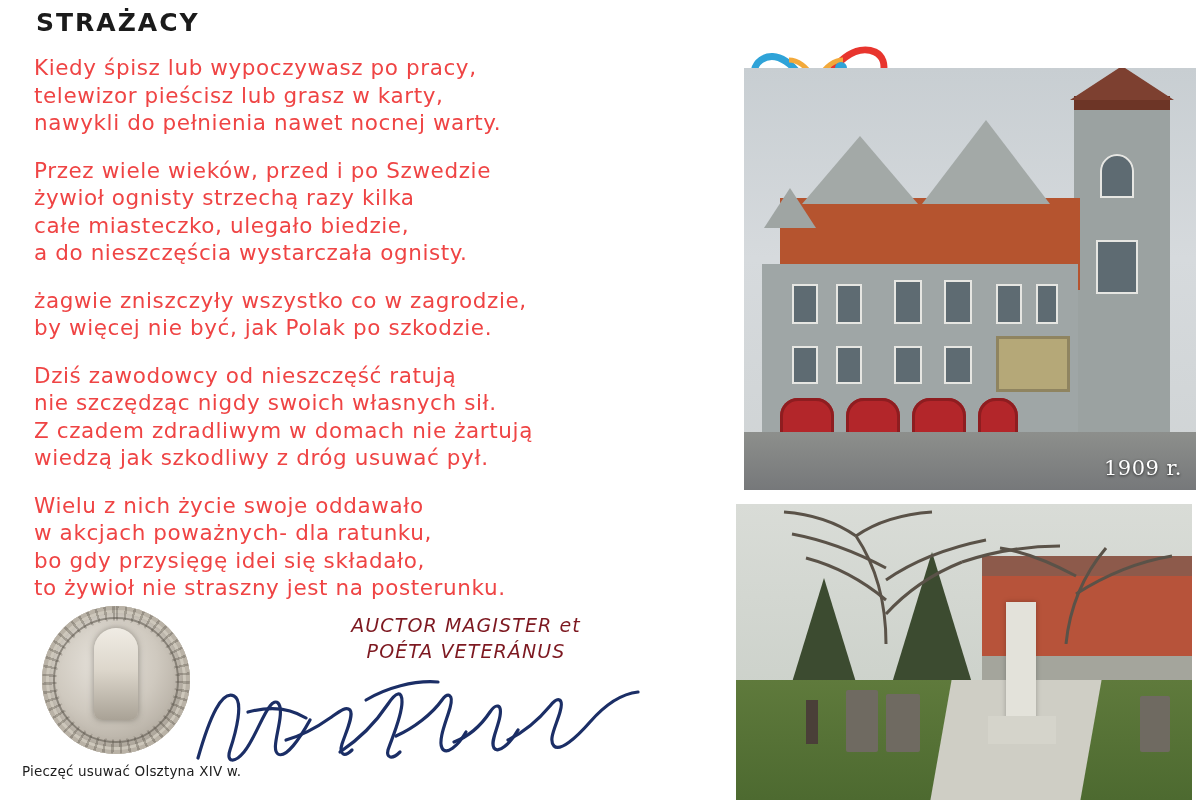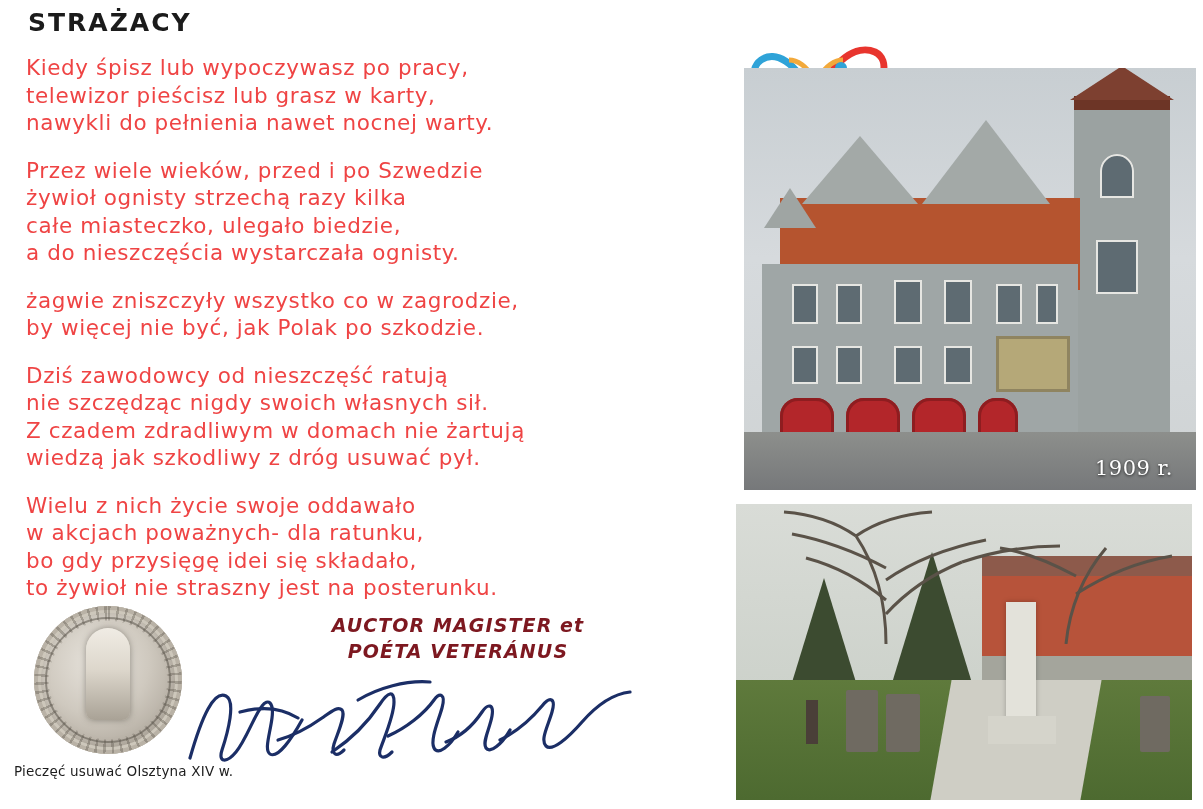--- a/index.html
+++ b/index.html
@@ -12,21 +12,21 @@
     height: 809px;
     position: relative;
     overflow: hidden;
     font-family: "DejaVu Sans", sans-serif;
     color: #1a1a1a;
   }
 
   
   #left-column {
     position: absolute;
-    left: 0; top: 0;
+    left: 8px; top: 0;
     width: 730px;
     height: 809px;
   }
 
   #poem-title {
     position: absolute;
     left: 28px;
     top: 8px;
     font-family: "DejaVu Sans", sans-serif;
     font-weight: bold;
@@ -56,21 +56,21 @@
 
   
   #auctor-block {
     position: absolute;
     left: 278px;
     top: 612px;
     width: 360px;
     text-align: center;
     color: #7d1820;
     font-family: "DejaVu Sans", sans-serif;
-    font-weight: bold;
+    font-weight: normal;
     font-size: 19px;
     letter-spacing: 1.1px;
     line-height: 26px;
     font-style: italic;
   }
 
   #seal {
     position: absolute;
     left: 34px;
     top: 606px;
@@ -174,21 +174,21 @@
     border-radius: 18px 18px 0 0;
     box-shadow: inset 0 0 0 3px #8e1d20;
   }
   .window {
     position: absolute;
     background: #5e6b72;
     box-shadow: inset 0 0 0 2px #e6e6e2;
   }
   #photo-building .date-label {
     position: absolute;
-    right: 23px;
+    right: 14px;
     bottom: 10px;
     color: #ffffff;
     font-family: "DejaVu Serif", serif;
     font-size: 21px;
     text-shadow: 0 1px 3px rgba(0,0,0,.75);
     letter-spacing: 0.5px;
   }
 
   #photo-monument {
     position: absolute;

